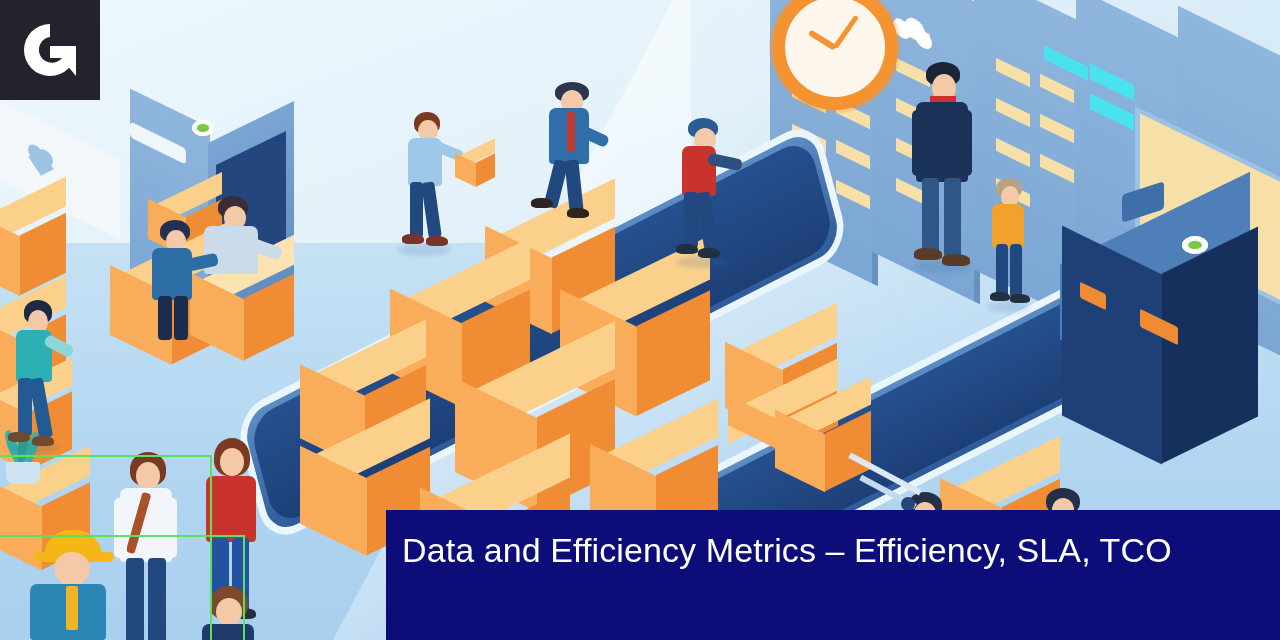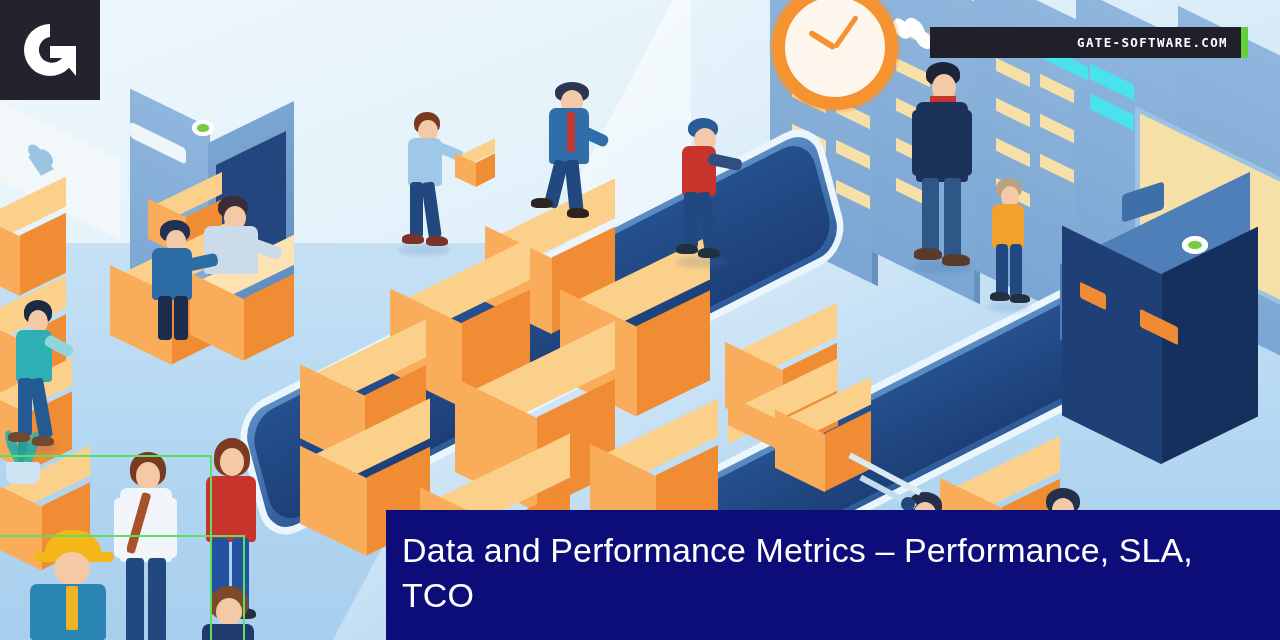--- a/index.html
+++ b/index.html
@@ -482,25 +482,21 @@
     </div>
   </div>
 
   <div class="logo-badge">
     <svg width="60" height="60" viewBox="0 0 60 60" aria-hidden="true">
       <path d="M30 4 A26 26 0 1 0 56 30 L56 26 L30 26 L30 38 L42 38 A13 13 0 1 1 30 17 Z" fill="#ffffff"></path>
       <path d="M41 31 L56 31 L56 56 L46 44 Z" fill="#ffffff"></path>
     </svg>
   </div>
 
-  <div class="watermark">
-    <span class="wm-text">GATE-SOFTWARE.COM</span>
-    <span class="wm-accent"></span>
-  </div>
 
   <div class="title-bar">
-    <div class="title-text">Data and Performance Metrics – Performance, SLA, TCO</div>
+    <div class="title-text">Data and Efficiency Metrics – Efficiency, SLA, TCO</div>
   </div>
 
   <div class="detect-box" style="left:-2px;top:455px;width:214px;height:187px;"></div>
   <div class="detect-box" style="left:-2px;top:535px;width:247px;height:107px;"></div>
 
 </div>
 
 </body></html>

